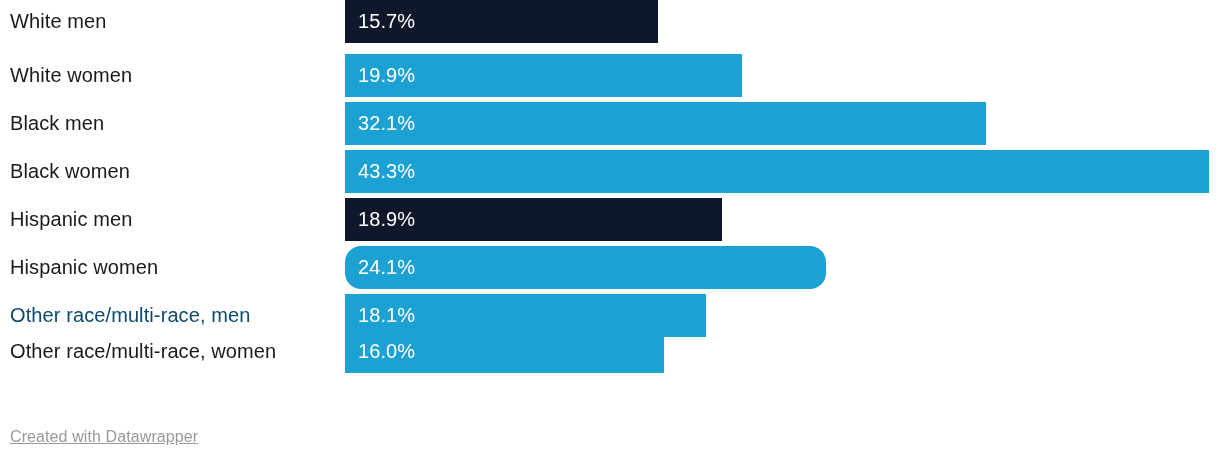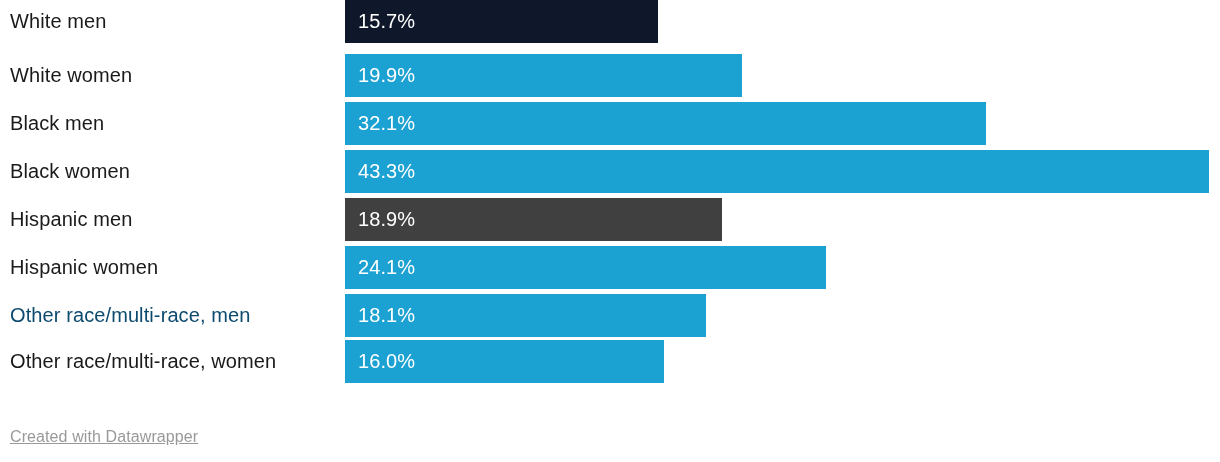--- a/index.html
+++ b/index.html
@@ -121,45 +121,45 @@
       <div class="bar-track">
         <div class="bar-fill" style="width: 864px; background: rgb(27, 161, 210);">
           <div class="bar-value" style="color: rgb(255, 255, 255);">43.3%</div>
         </div>
       </div>
     </div>
 
     <div class="bar-row" style="top:198px;">
       <div class="bar-label" style="color: rgb(26, 26, 26);">Hispanic men</div>
       <div class="bar-track">
-        <div class="bar-fill" style="width: 377.127px; background: #404040;">
+        <div class="bar-fill" style="width: 377.127px; background: #0f172a;">
           <div class="bar-value" style="color: rgb(255, 255, 255);">18.9%</div>
         </div>
       </div>
     </div>
 
     <div class="bar-row" style="top:246px;">
       <div class="bar-label" style="color: rgb(26, 26, 26);">Hispanic women</div>
       <div class="bar-track">
-        <div class="bar-fill" style="width: 480.887px; background: rgb(27, 161, 210);">
+        <div class="bar-fill" style="width: 480.887px; background: rgb(27, 161, 210); border-radius: 16px;">
           <div class="bar-value" style="color: rgb(255, 255, 255);">24.1%</div>
         </div>
       </div>
     </div>
 
     <div class="bar-row" style="top:294px;">
       <div class="bar-label" style="color: #0c4a6e;">Other race/multi-race, men</div>
       <div class="bar-track">
         <div class="bar-fill" style="width: 361.164px; background: rgb(27, 161, 210);">
           <div class="bar-value" style="color: rgb(255, 255, 255);">18.1%</div>
         </div>
       </div>
     </div>
 
-    <div class="bar-row" style="top:340px;">
+    <div class="bar-row" style="top:330px;">
       <div class="bar-label" style="color: rgb(26, 26, 26);">Other race/multi-race, women</div>
       <div class="bar-track">
         <div class="bar-fill" style="width: 319.261px; background: rgb(27, 161, 210);">
           <div class="bar-value" style="color: rgb(255, 255, 255);">16.0%</div>
         </div>
       </div>
     </div>
 
   </div>
 

